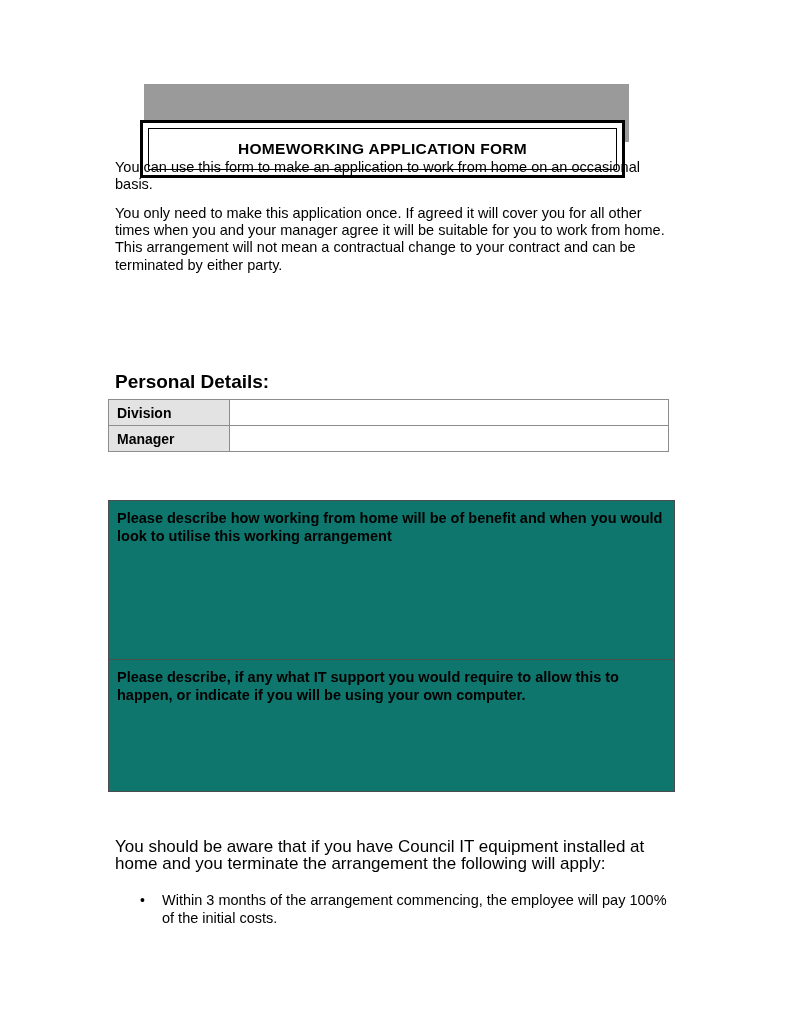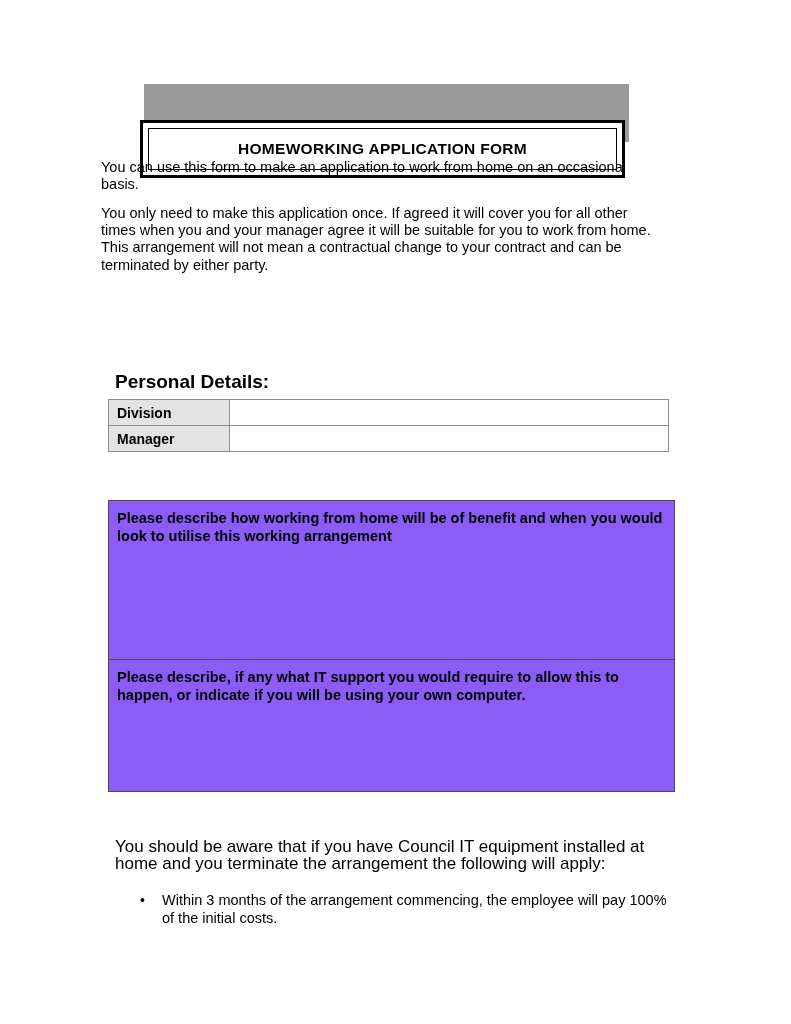--- a/index.html
+++ b/index.html
@@ -62,21 +62,21 @@
   .title-text {
     font-size: 15.5px;
     font-weight: bold;
     letter-spacing: 0.3px;
     text-align: center;
   }
 
   
   .para {
     position: absolute;
-    left: 101px;
+    left: 115px;
     width: 562px;
     font-size: 14.5px;
     line-height: 17.2px;
     text-align: left;
   }
   .p1 { top: 159px; }
   .p2 { top: 205px; }
   .p3 { top: 290px; }
 
   .section-heading {
@@ -113,21 +113,21 @@
     background: #ffffff;
   }
 
   
   .textbox {
     position: absolute;
     left: 108px;
     width: 567px;
     box-sizing: border-box;
     border: 1px solid #4d4d4d;
-    background: #8b5cf6;
+    background: #0f766e;
     padding: 8px 10px 0 8px;
   }
   .textbox.box-1 { top: 500px; height: 175px; }
   .textbox.box-2 { top: 659px; height: 133px; }
   .textbox-prompt {
     font-size: 14.5px;
     font-weight: bold;
     line-height: 18px;
   }
   .textbox-fill {

